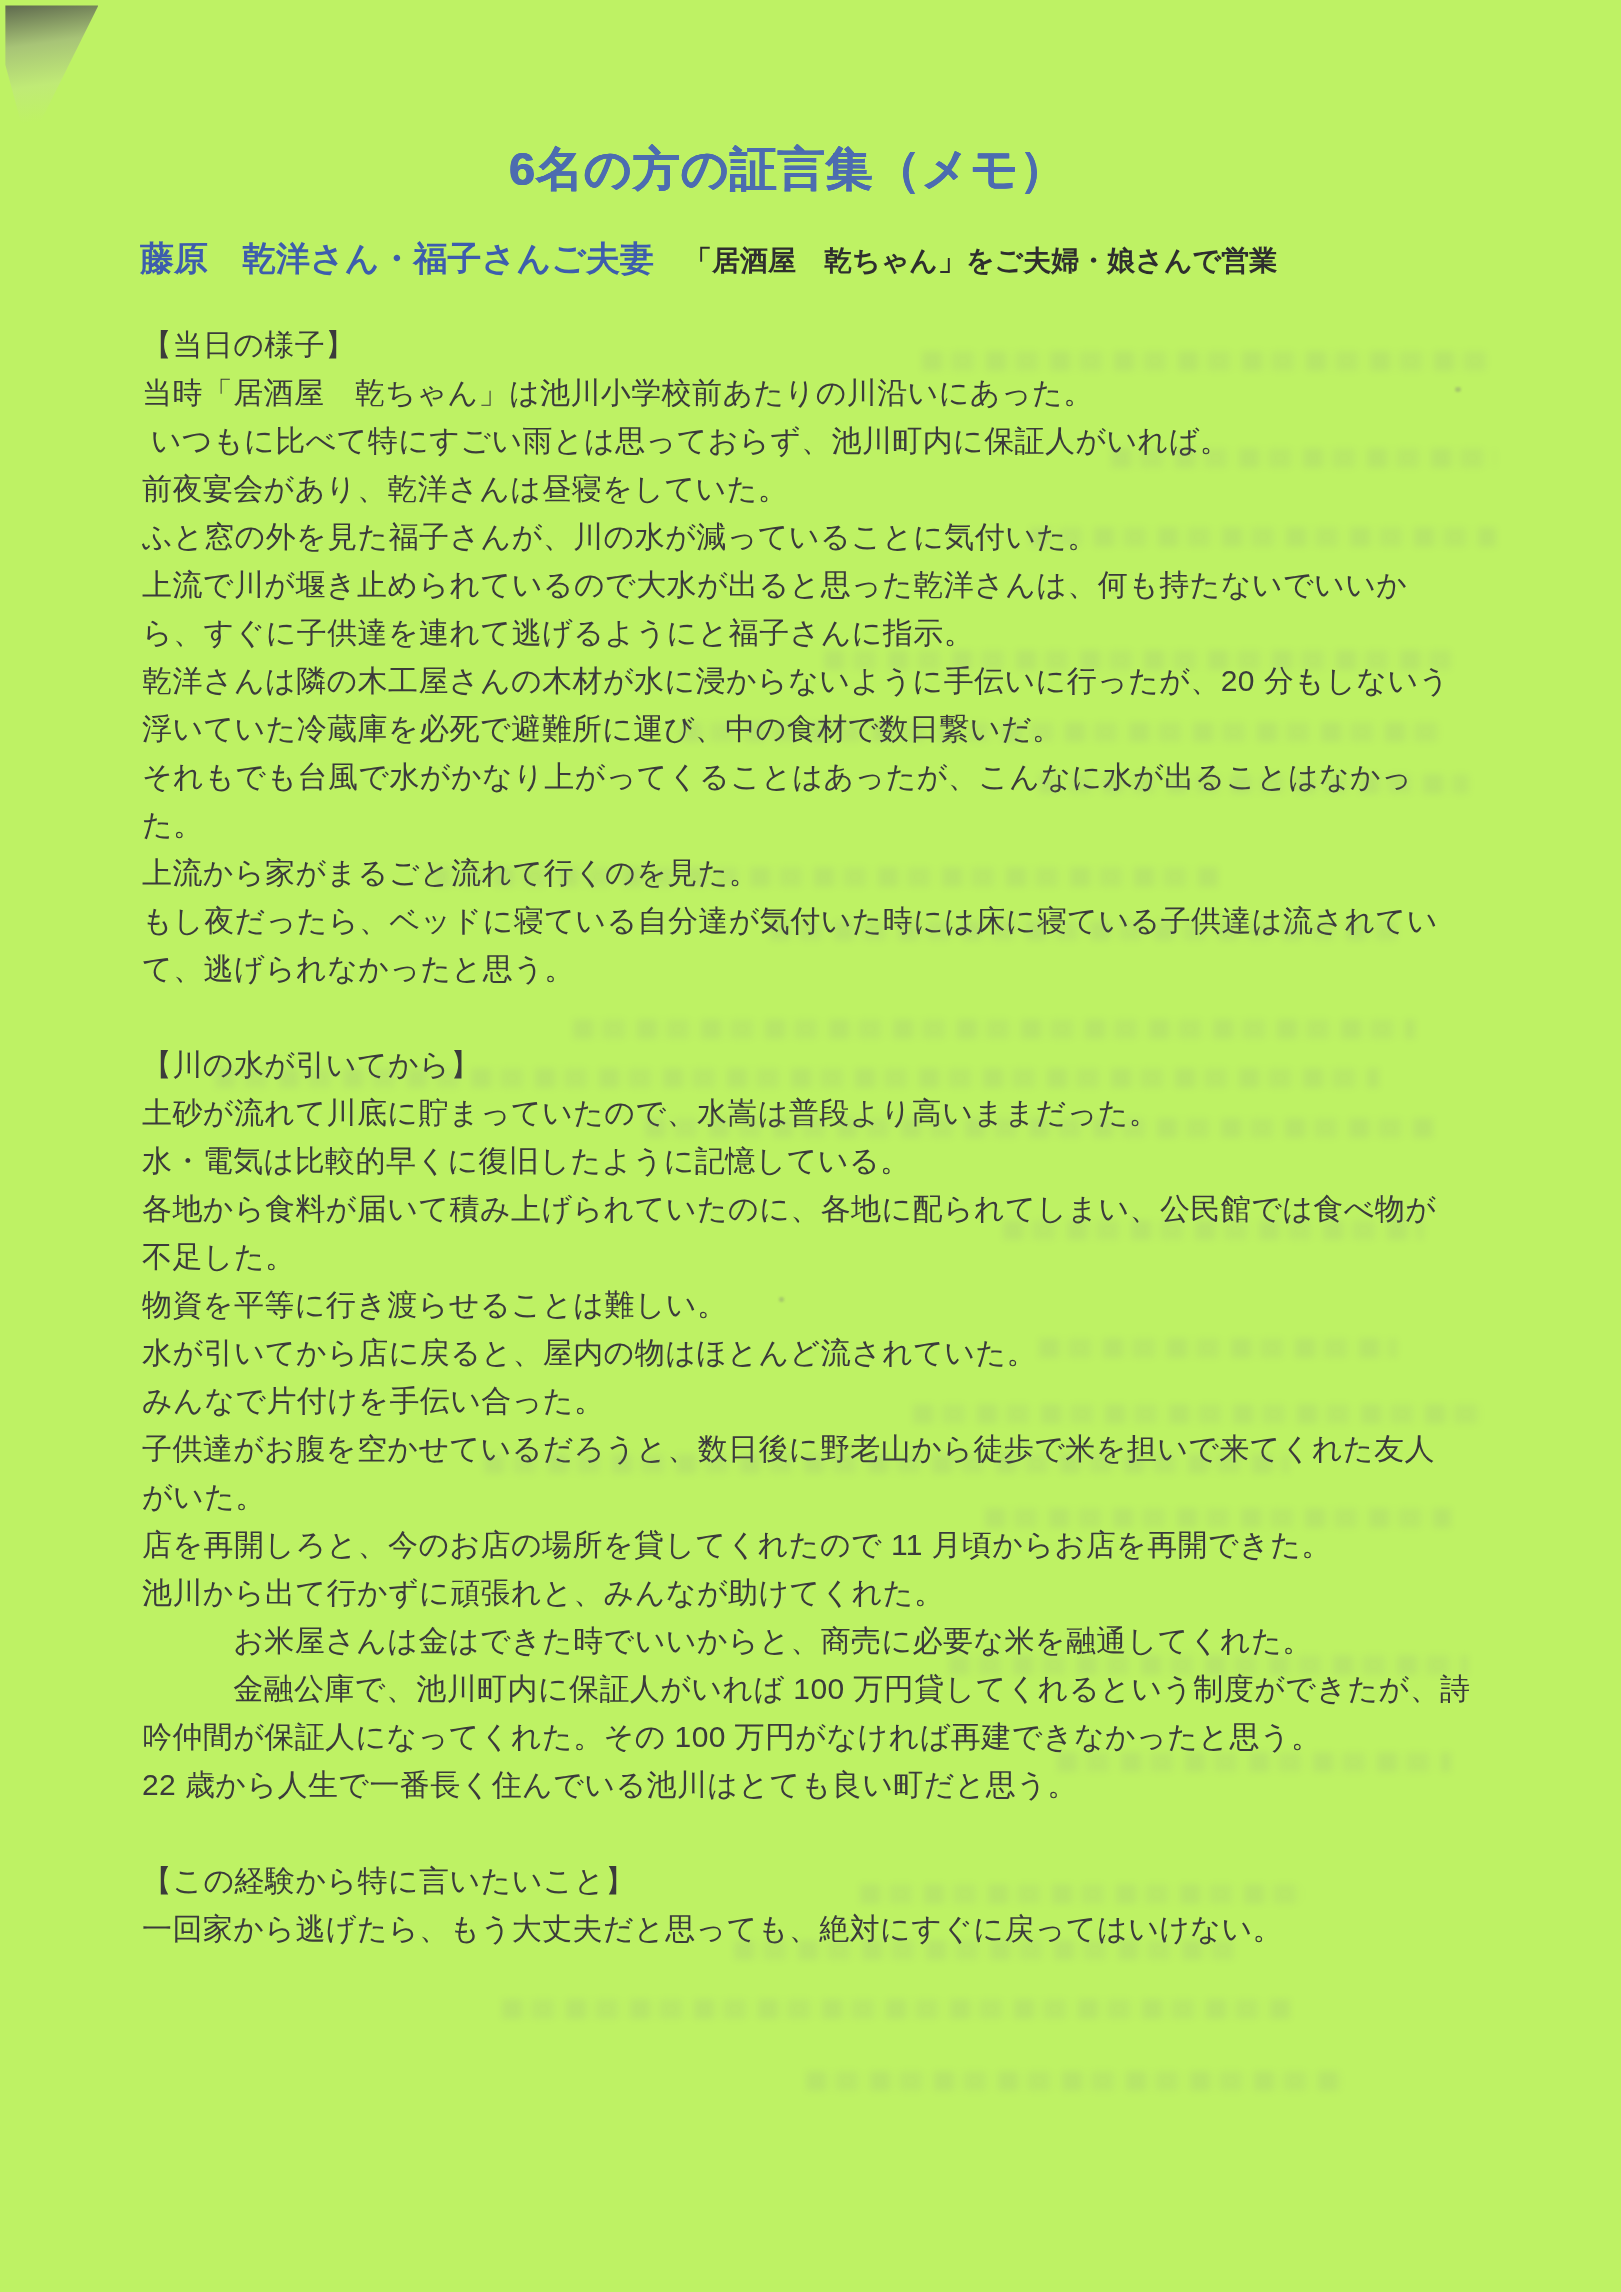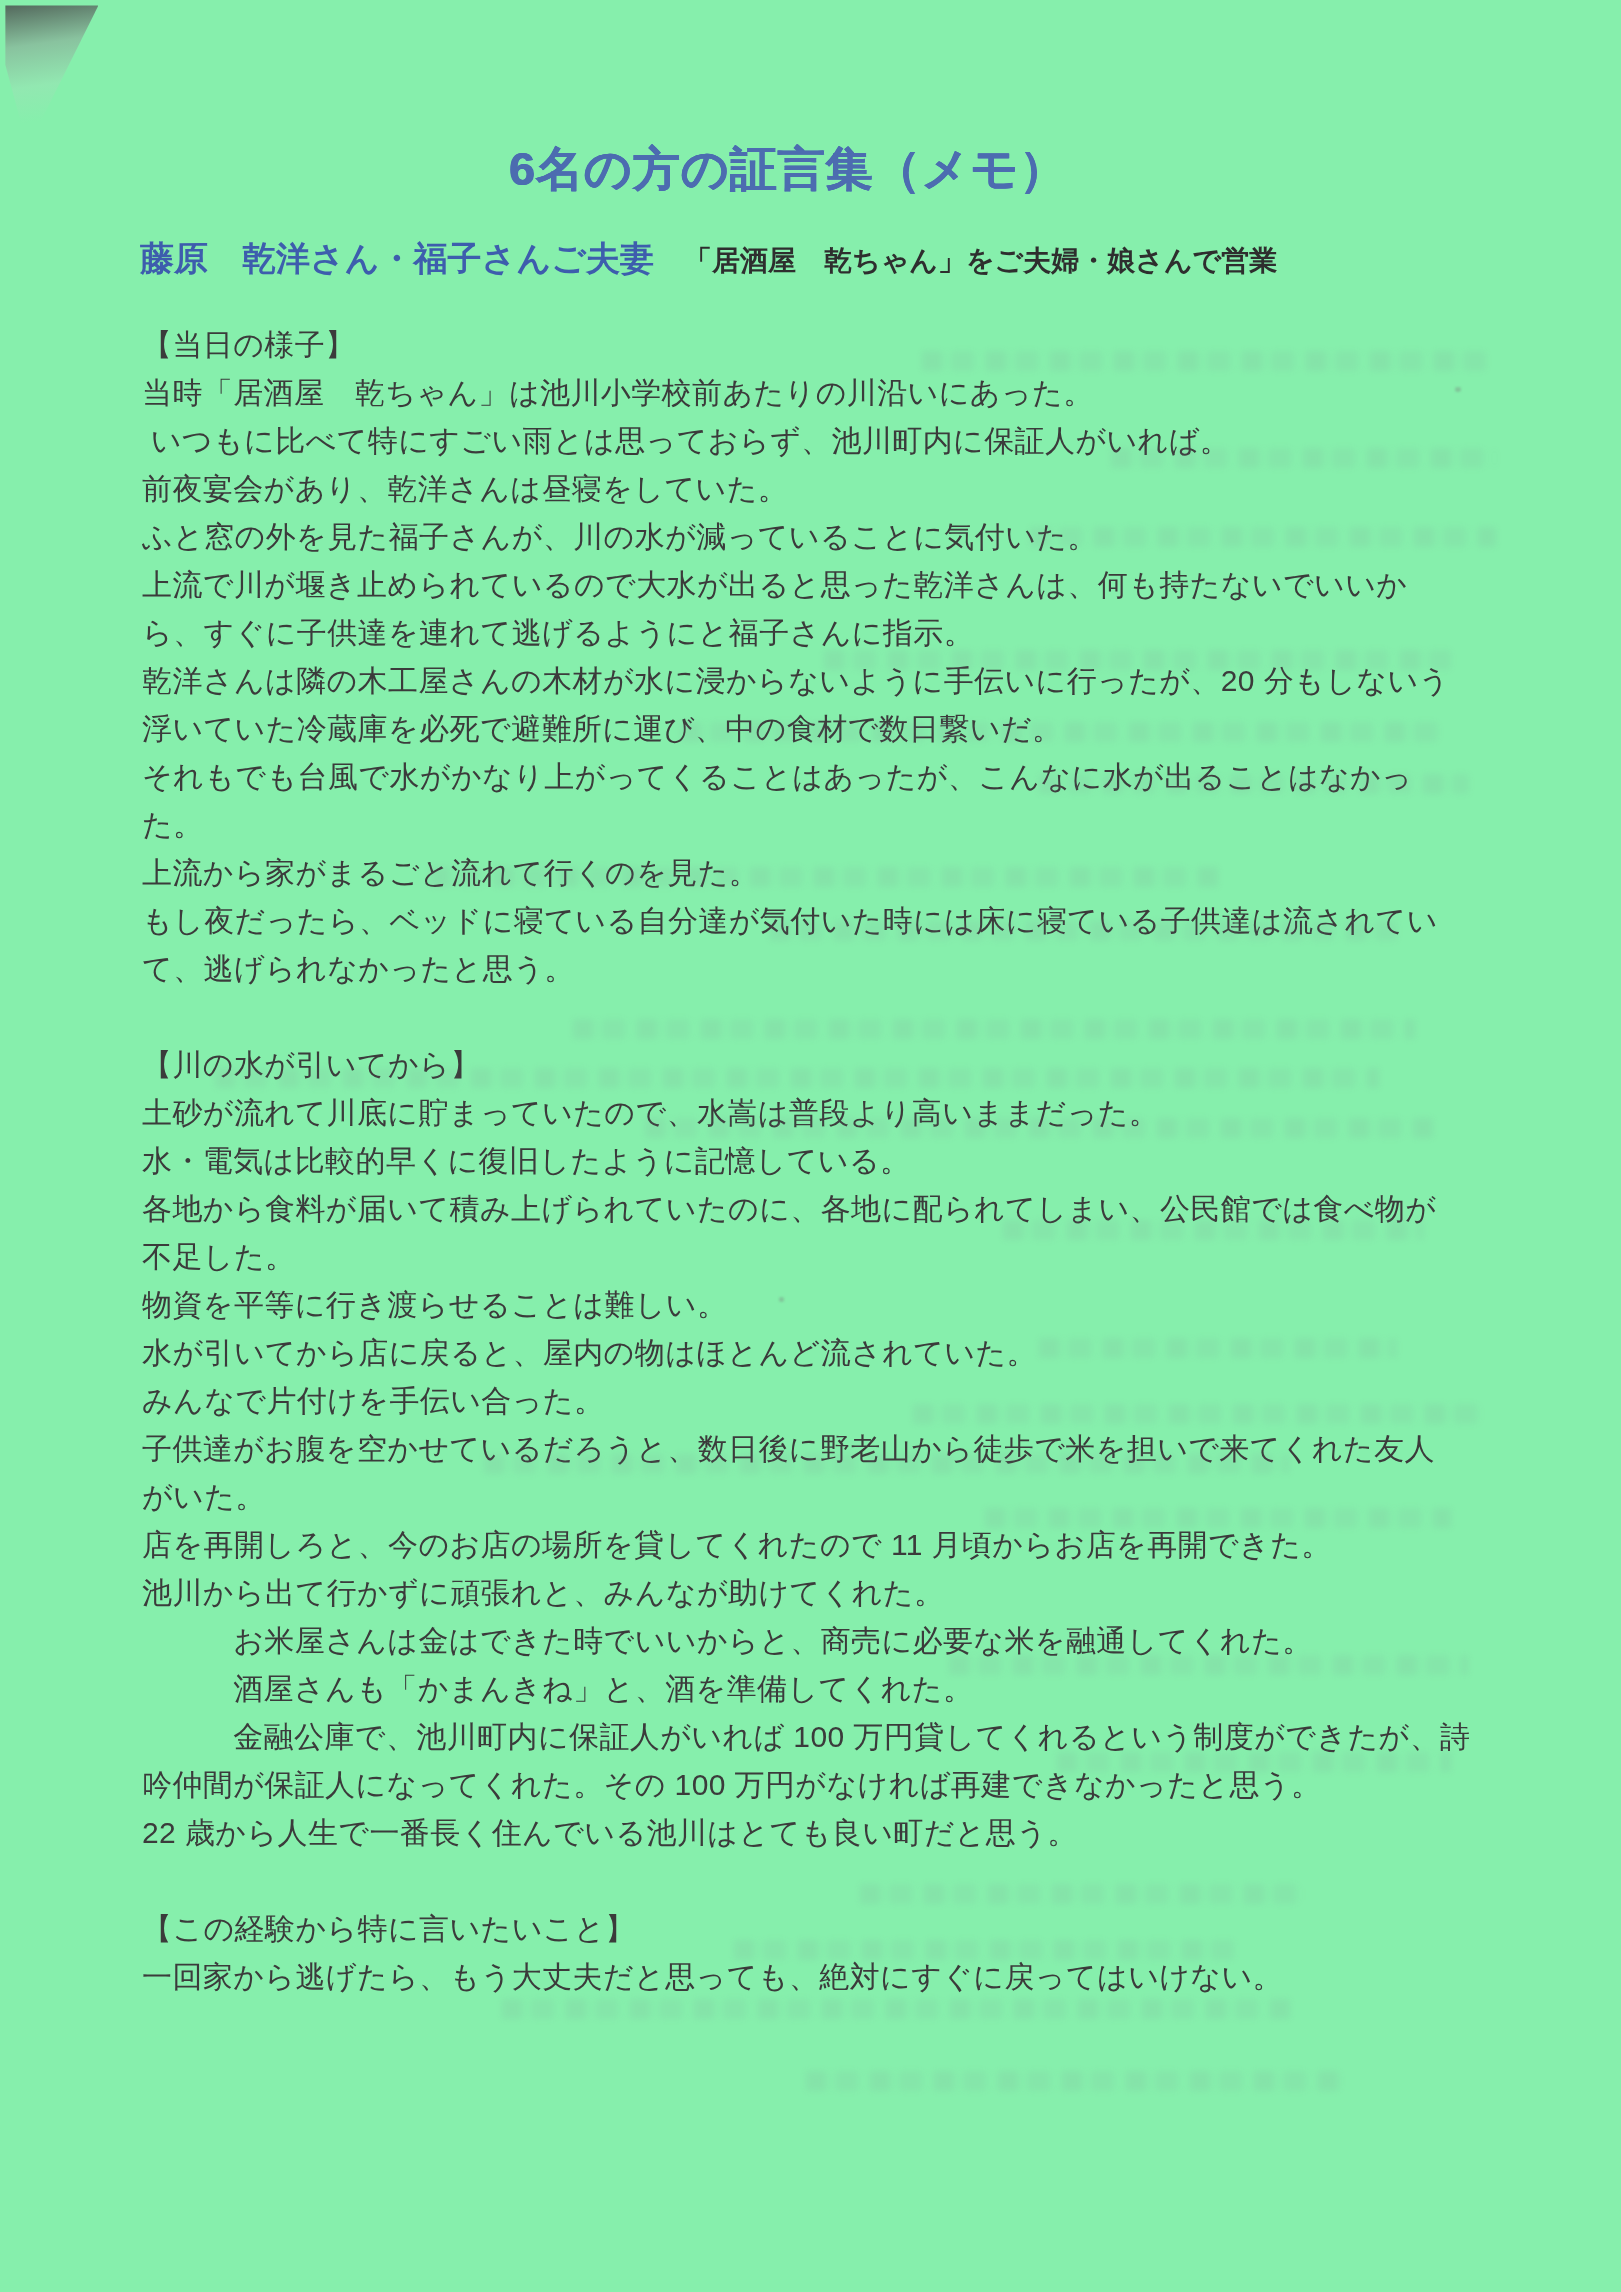--- a/index.html
+++ b/index.html
@@ -1,19 +1,19 @@
 <!DOCTYPE html>
 <html style="font-size:14.3px"><head>
 <meta charset="utf-8">
 <style>
   html,body { margin:0; padding:0; background:#e8e8e8; }
   .page {
     position:relative;
     width:1621px; height:2293px;
-    background:#86efac;
+    background:#bef264;
     overflow:hidden;
     font-family:"Liberation Sans","DejaVu Sans",sans-serif;
   }
   
   .corner-wedge {
     position:absolute; left:5.4px; top:5.4px; width:93px; height:142px;
     background:linear-gradient(172deg, rgba(70,70,72,0.80) 0%, rgba(140,140,142,0.45) 28%, rgba(200,200,200,0.18) 55%, rgba(230,230,230,0) 78%);
     clip-path:polygon(0 0, 100% 0, 24% 100%, 0 42%);
   }
   .doc-title {
@@ -99,21 +99,20 @@
       <div class="line">各地から食料が届いて積み上げられていたのに、各地に配られてしまい、公民館では食べ物が</div>
       <div class="line">不足した。</div>
       <div class="line">物資を平等に行き渡らせることは難しい。</div>
       <div class="line">水が引いてから店に戻ると、屋内の物はほとんど流されていた。</div>
       <div class="line">みんなで片付けを手伝い合った。</div>
       <div class="line">子供達がお腹を空かせているだろうと、数日後に野老山から徒歩で米を担いで来てくれた友人</div>
       <div class="line">がいた。</div>
       <div class="line">店を再開しろと、今のお店の場所を貸してくれたので 11 月頃からお店を再開できた。</div>
       <div class="line">池川から出て行かずに頑張れと、みんなが助けてくれた。</div>
       <div class="line">　　　お米屋さんは金はできた時でいいからと、商売に必要な米を融通してくれた。</div>
-      <div class="line">　　　酒屋さんも「かまんきね」と、酒を準備してくれた。</div>
       <div class="line">　　　金融公庫で、池川町内に保証人がいれば 100 万円貸してくれるという制度ができたが、詩</div>
       <div class="line">吟仲間が保証人になってくれた。その 100 万円がなければ再建できなかったと思う。</div>
       <div class="line">22 歳から人生で一番長く住んでいる池川はとても良い町だと思う。</div>
       <div class="blank"></div>
       <div class="line heading">【この経験から特に言いたいこと】</div>
       <div class="line">一回家から逃げたら、もう大丈夫だと思っても、絶対にすぐに戻ってはいけない。</div>
     </div>
 
   <div class="bleed" style="top:351px;  left:922px; width:564px;"></div>
   <div class="bleed" style="top:448px;  left:1111px; width:385px;"></div>

